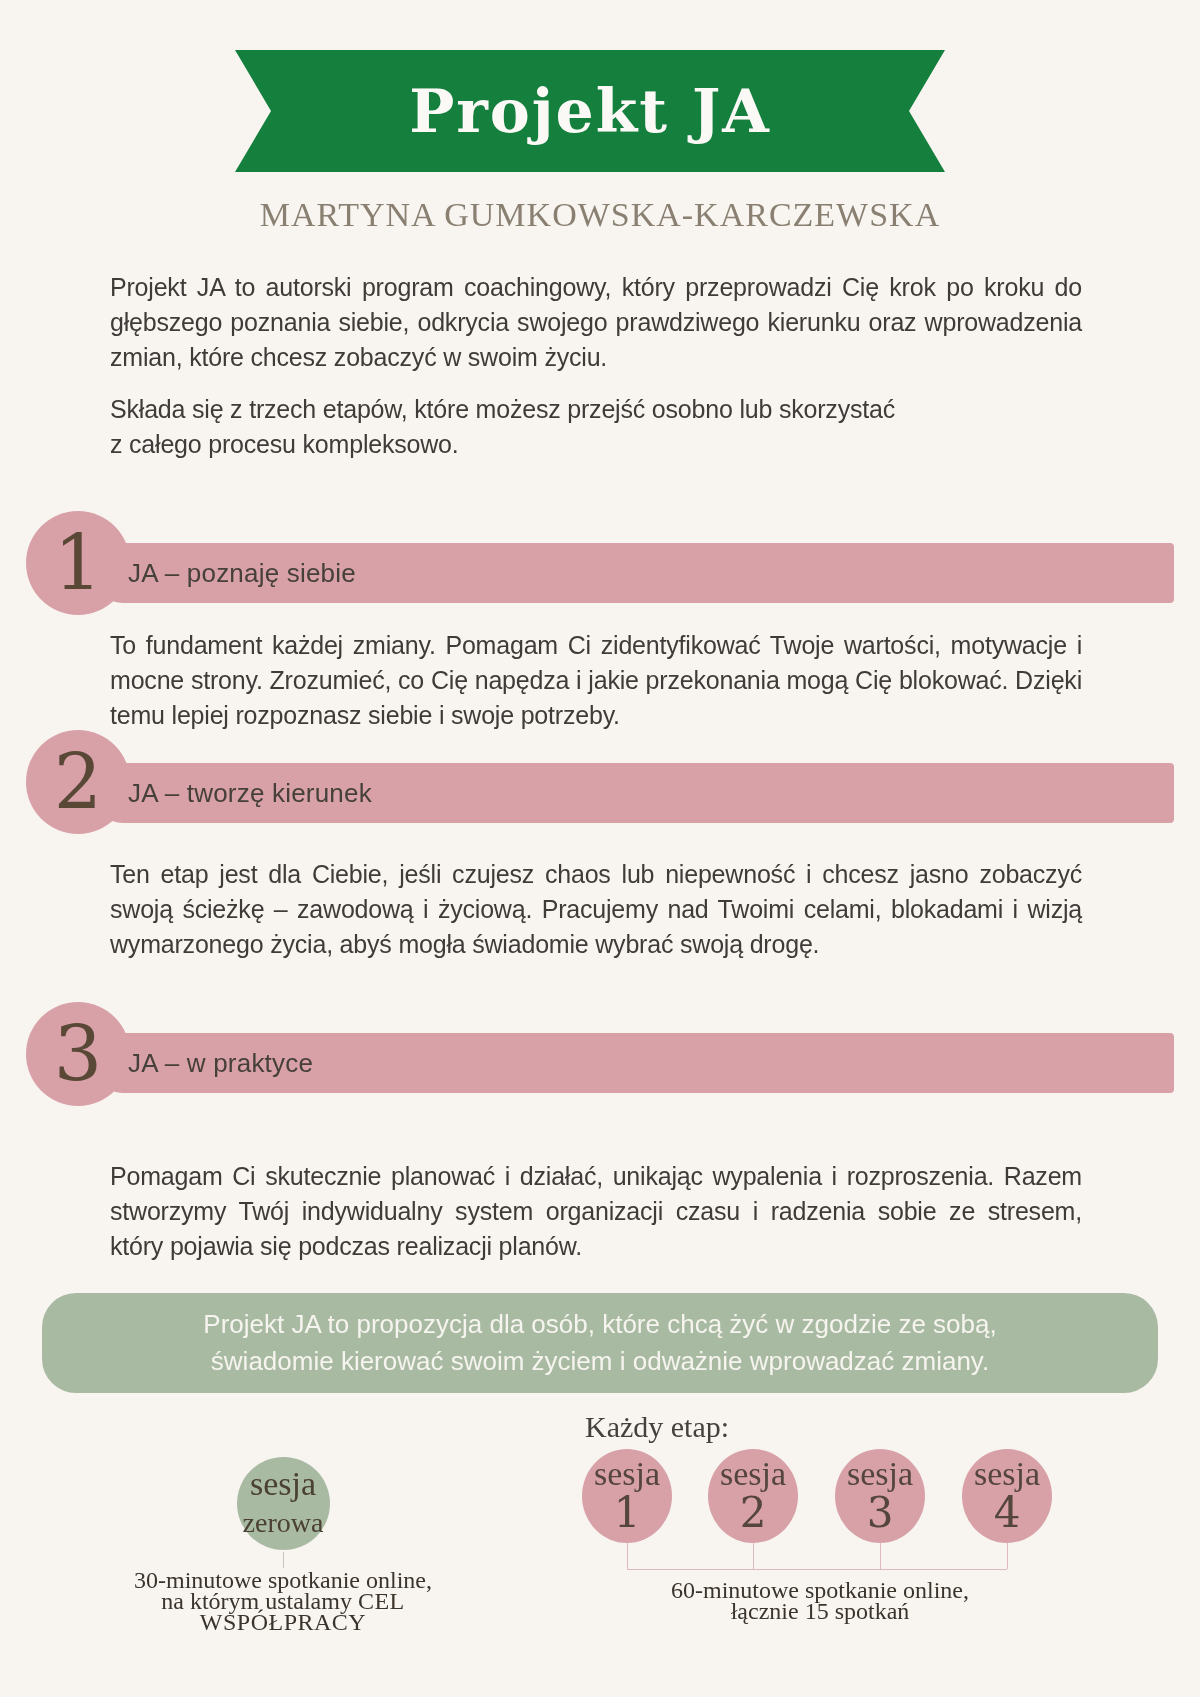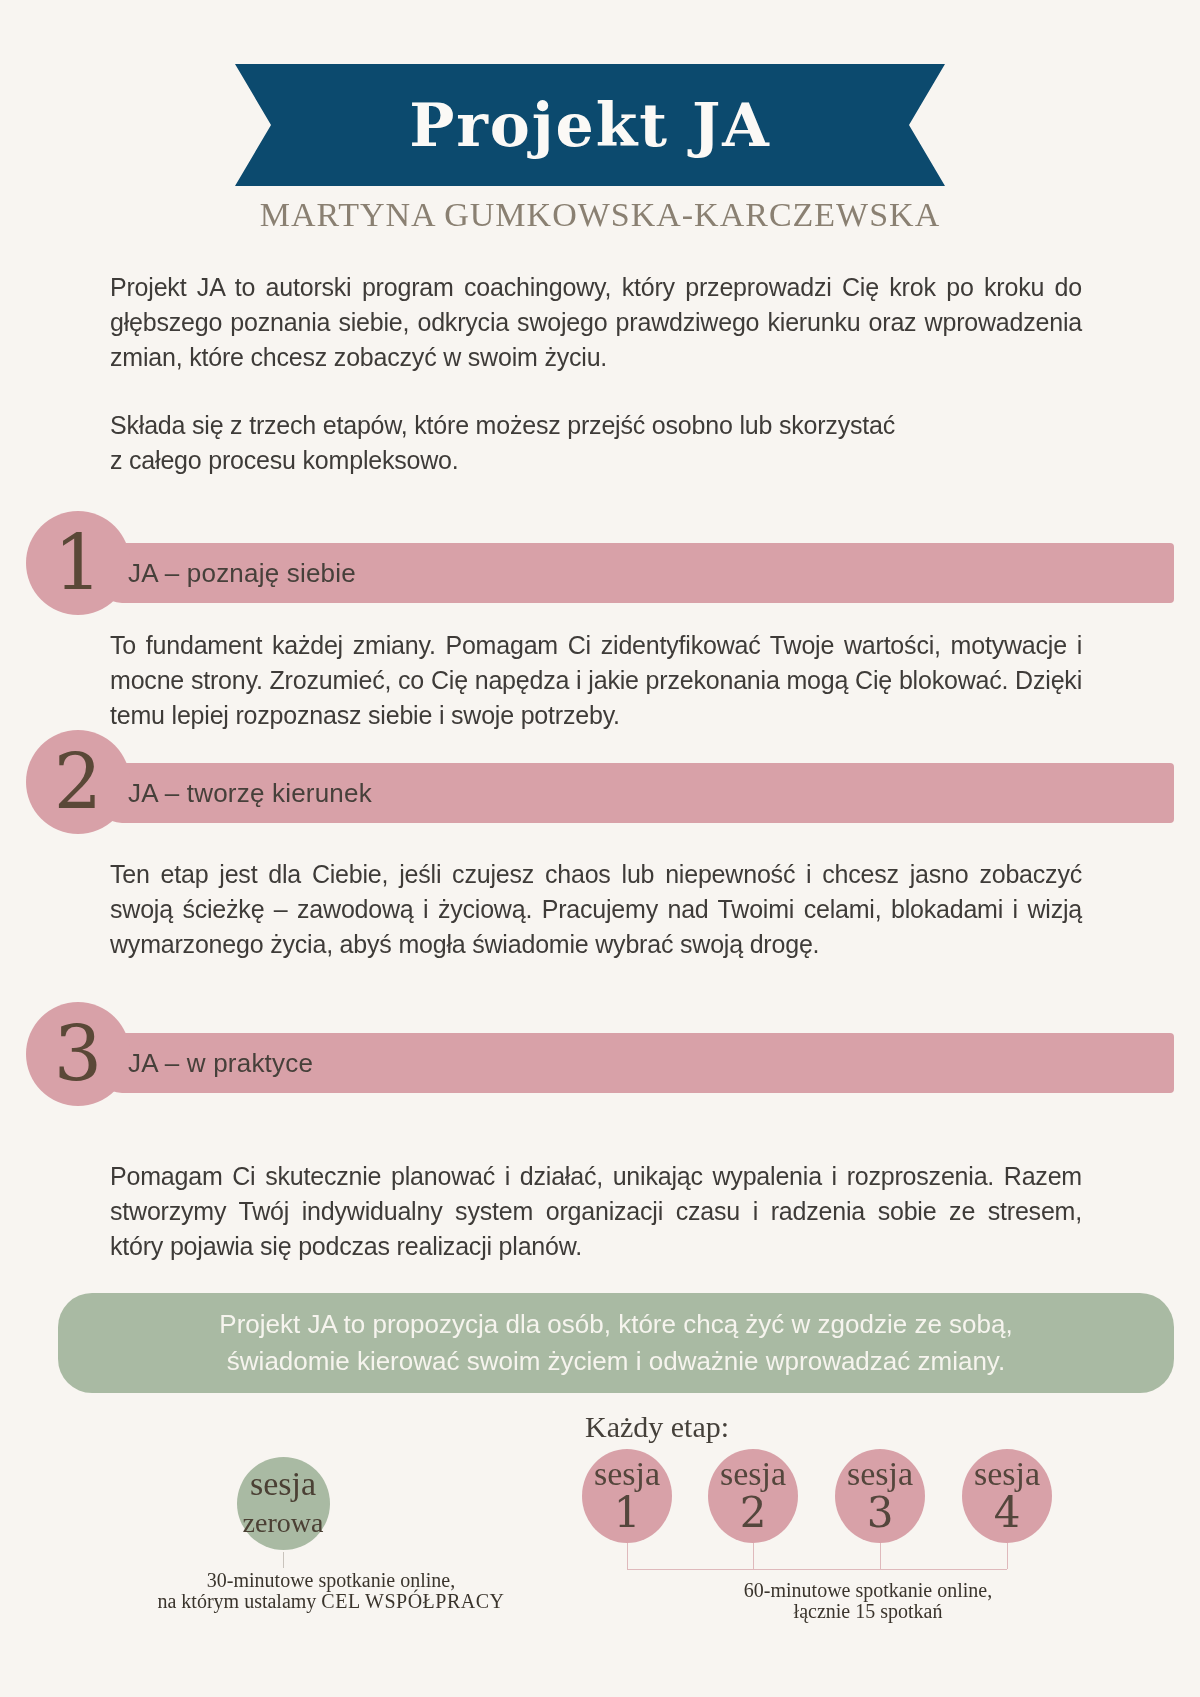--- a/index.html
+++ b/index.html
@@ -3,42 +3,42 @@
 <meta charset="utf-8">
 <style>
   html,body{margin:0;padding:0;}
   .page{
     position:relative; width:1200px; height:1697px;
     background:#F8F5F1; overflow:hidden;
     font-family:"Liberation Sans", sans-serif;
   }
   
   .ribbon{
-    position:absolute; left:235px; top:64px; width:710px; height:122px;
-    background:#0c4a6e;
+    position:absolute; left:235px; top:50px; width:710px; height:122px;
+    background:#15803d;
     clip-path:polygon(0 0,100% 0,calc(100% - 36px) 50%,100% 100%,0 100%,36px 50%);
     display:flex; align-items:center; justify-content:center;
   }
   .ribbon-title{
     font-family:"DejaVu Serif", serif; font-weight:700;
     font-size:60px; color:#FBF9F6; letter-spacing:2px;
   }
   .author{
     position:absolute; left:0; top:196px; width:100%; text-align:center;
     font-family:"Liberation Serif", serif; font-weight:400;
     font-size:34px; letter-spacing:1px; color:#8A8072;
   }
   
   .para{
     position:absolute; left:110px; width:972px;
     font-size:25px; line-height:35px; letter-spacing:-0.2px; color:#3E3B38;
   }
   .just{ text-align:justify; text-align-last:left; }
   .intro1{ top:270px; }
-  .intro2{ top:408px; }
+  .intro2{ top:392px; }
   
   .sec-banner{
     position:absolute; left:94px; width:1080px; height:60px;
     background:#D8A1A8; border-radius:28px 4px 4px 28px;
     display:flex; align-items:center;
   }
   .sec-title{
     padding-left:34px; font-size:26px; color:#46403A; letter-spacing:0.2px;
   }
   .sec-circle{
@@ -48,21 +48,21 @@
   }
   .sec-number{
     font-family:"DejaVu Serif", serif; font-size:76px; line-height:1;
     color:#5A4837;
   }
   .b1{ top:543px; } .c1{ top:511px; } .p1{ top:628px; }
   .b2{ top:763px; } .c2{ top:730px; } .p2{ top:857px; }
   .b3{ top:1033px;} .c3{ top:1002px;} .p3{ top:1125px;margin-top:34px; }
   
   .highlight{
-    position:absolute; left:58px; top:1293px; width:1116px; height:100px;
+    position:absolute; left:42px; top:1293px; width:1116px; height:100px;
     background:#A9BAA3; border-radius:34px;
     display:flex; flex-direction:column; align-items:center; justify-content:center;
   }
   .highlight div{
     font-size:26px; line-height:37px; color:#F6F4EE; text-align:center;
   }
   .stage-label{
     position:absolute; left:585px; top:1410px;
     font-family:"Liberation Serif", serif; font-size:30px; color:#45403A;
   }
@@ -85,21 +85,21 @@
   }
   .zero-text .w{ font-size:34px; line-height:36px; display:block; }
   .zero-text .z{ font-size:28px; line-height:42px; display:block; }
   .vline{ position:absolute; width:1px; background:#DFB9BC; }
   .vl-zero{ left:283px; top:1552px; height:16px; background:#C9C3BC; }
   .vl-s{ top:1543px; height:26px; }
   .vl1{ left:627px; } .vl2{ left:753px; } .vl3{ left:880px; } .vl4{ left:1007px; }
   .hline{ position:absolute; left:627px; top:1569px; width:380px; height:1px; background:#DFB9BC; }
   .note{
     position:absolute; text-align:center;
-    font-family:"Liberation Serif", serif; font-size:20px; line-height:21px; color:#3A342C;margin-left:48px;
+    font-family:"Liberation Serif", serif; font-size:24px; line-height:21px; color:#3A342C;
   }
   .note-zero{ left:85px; top:1570px; width:396px; }
   .note-sess{ left:620px; top:1580px; width:400px; }
   .note .caps{ letter-spacing:0.5px; }
 </style>
 </head>
 <body>
 
 <div class="page">
 

